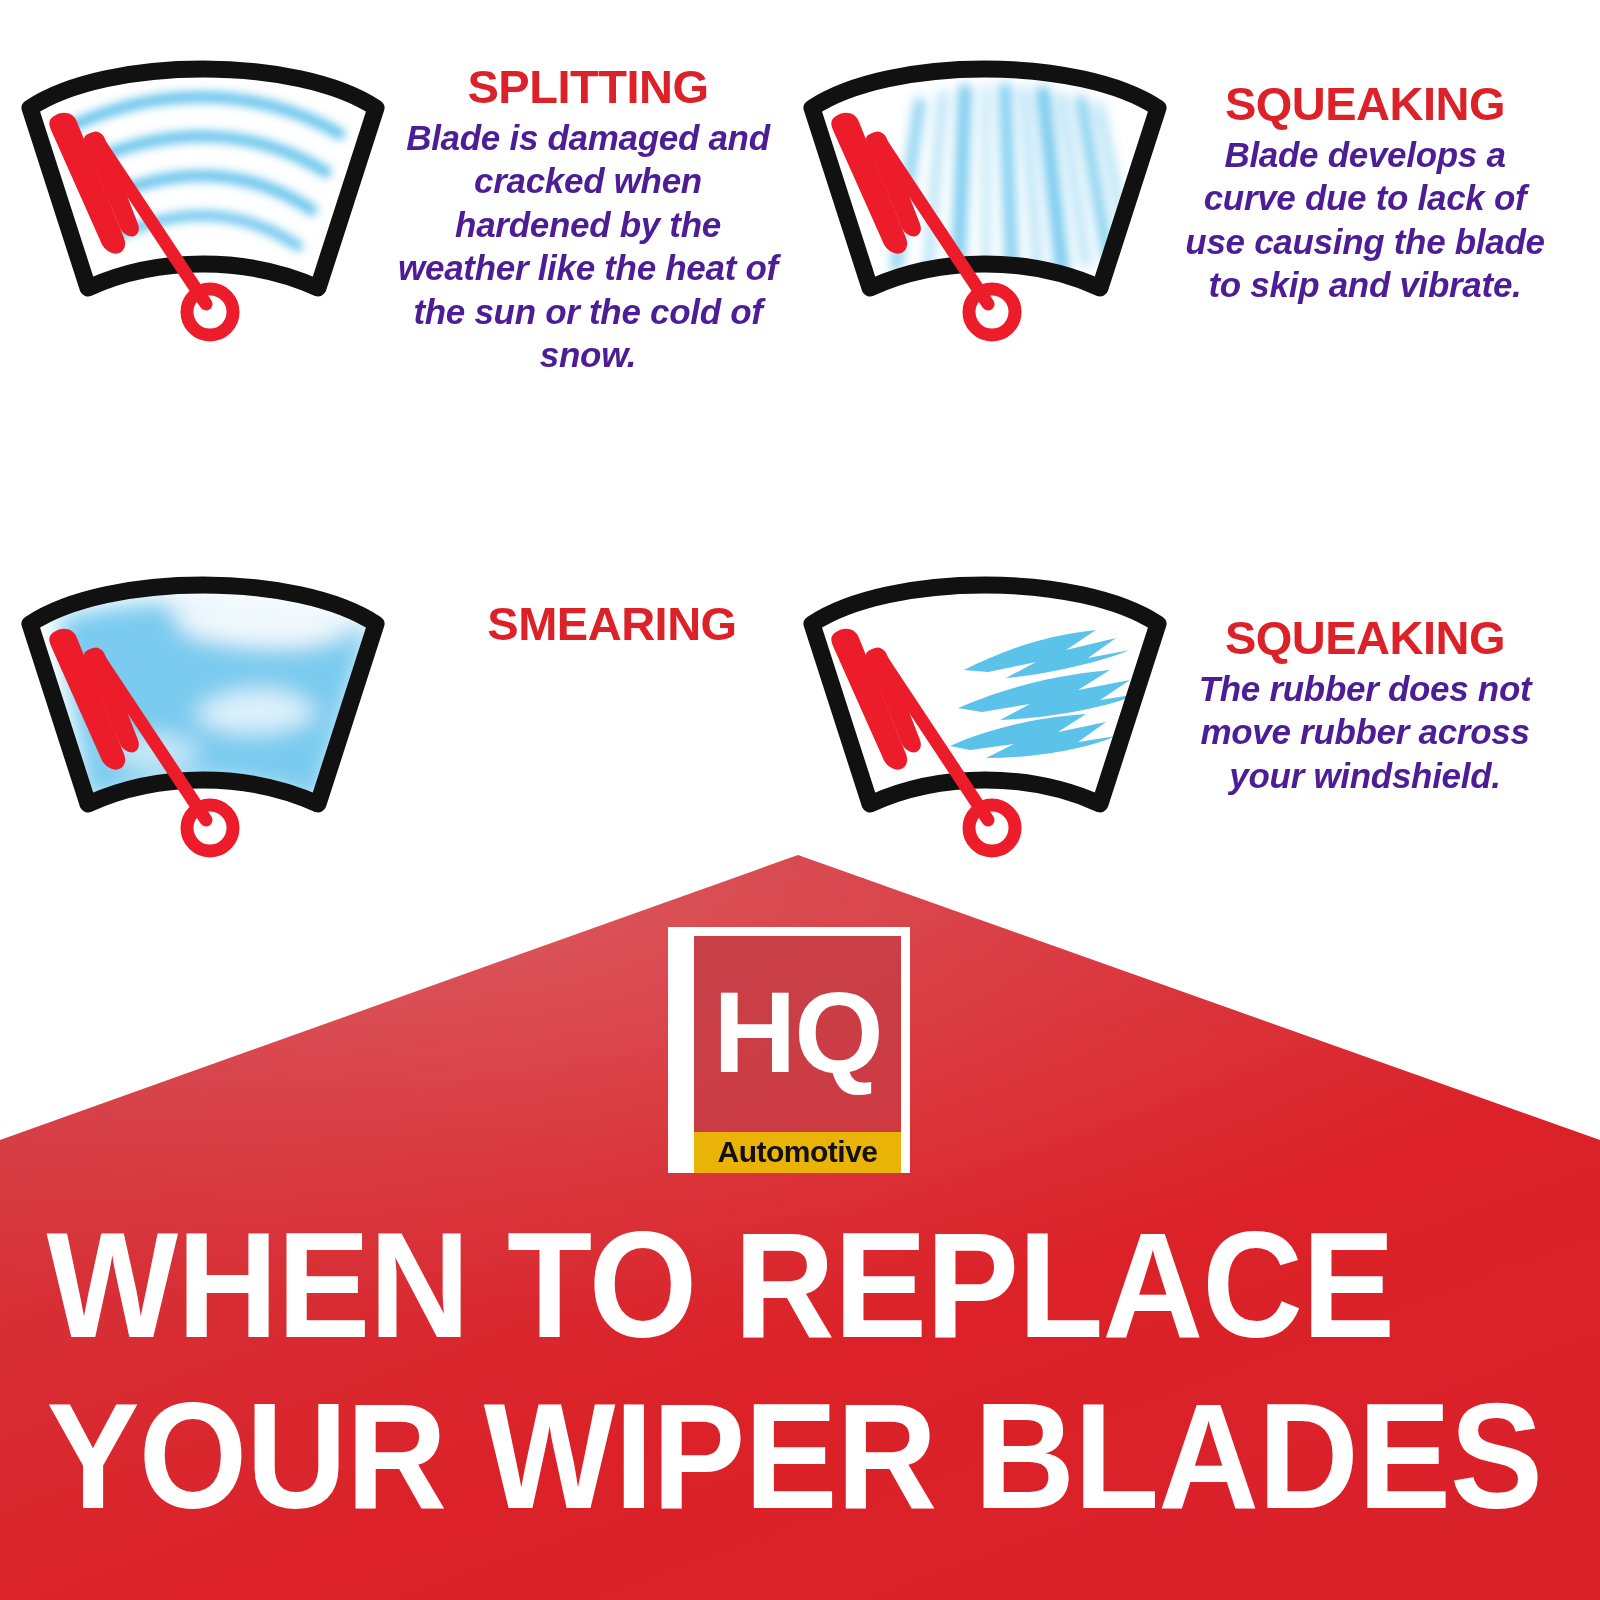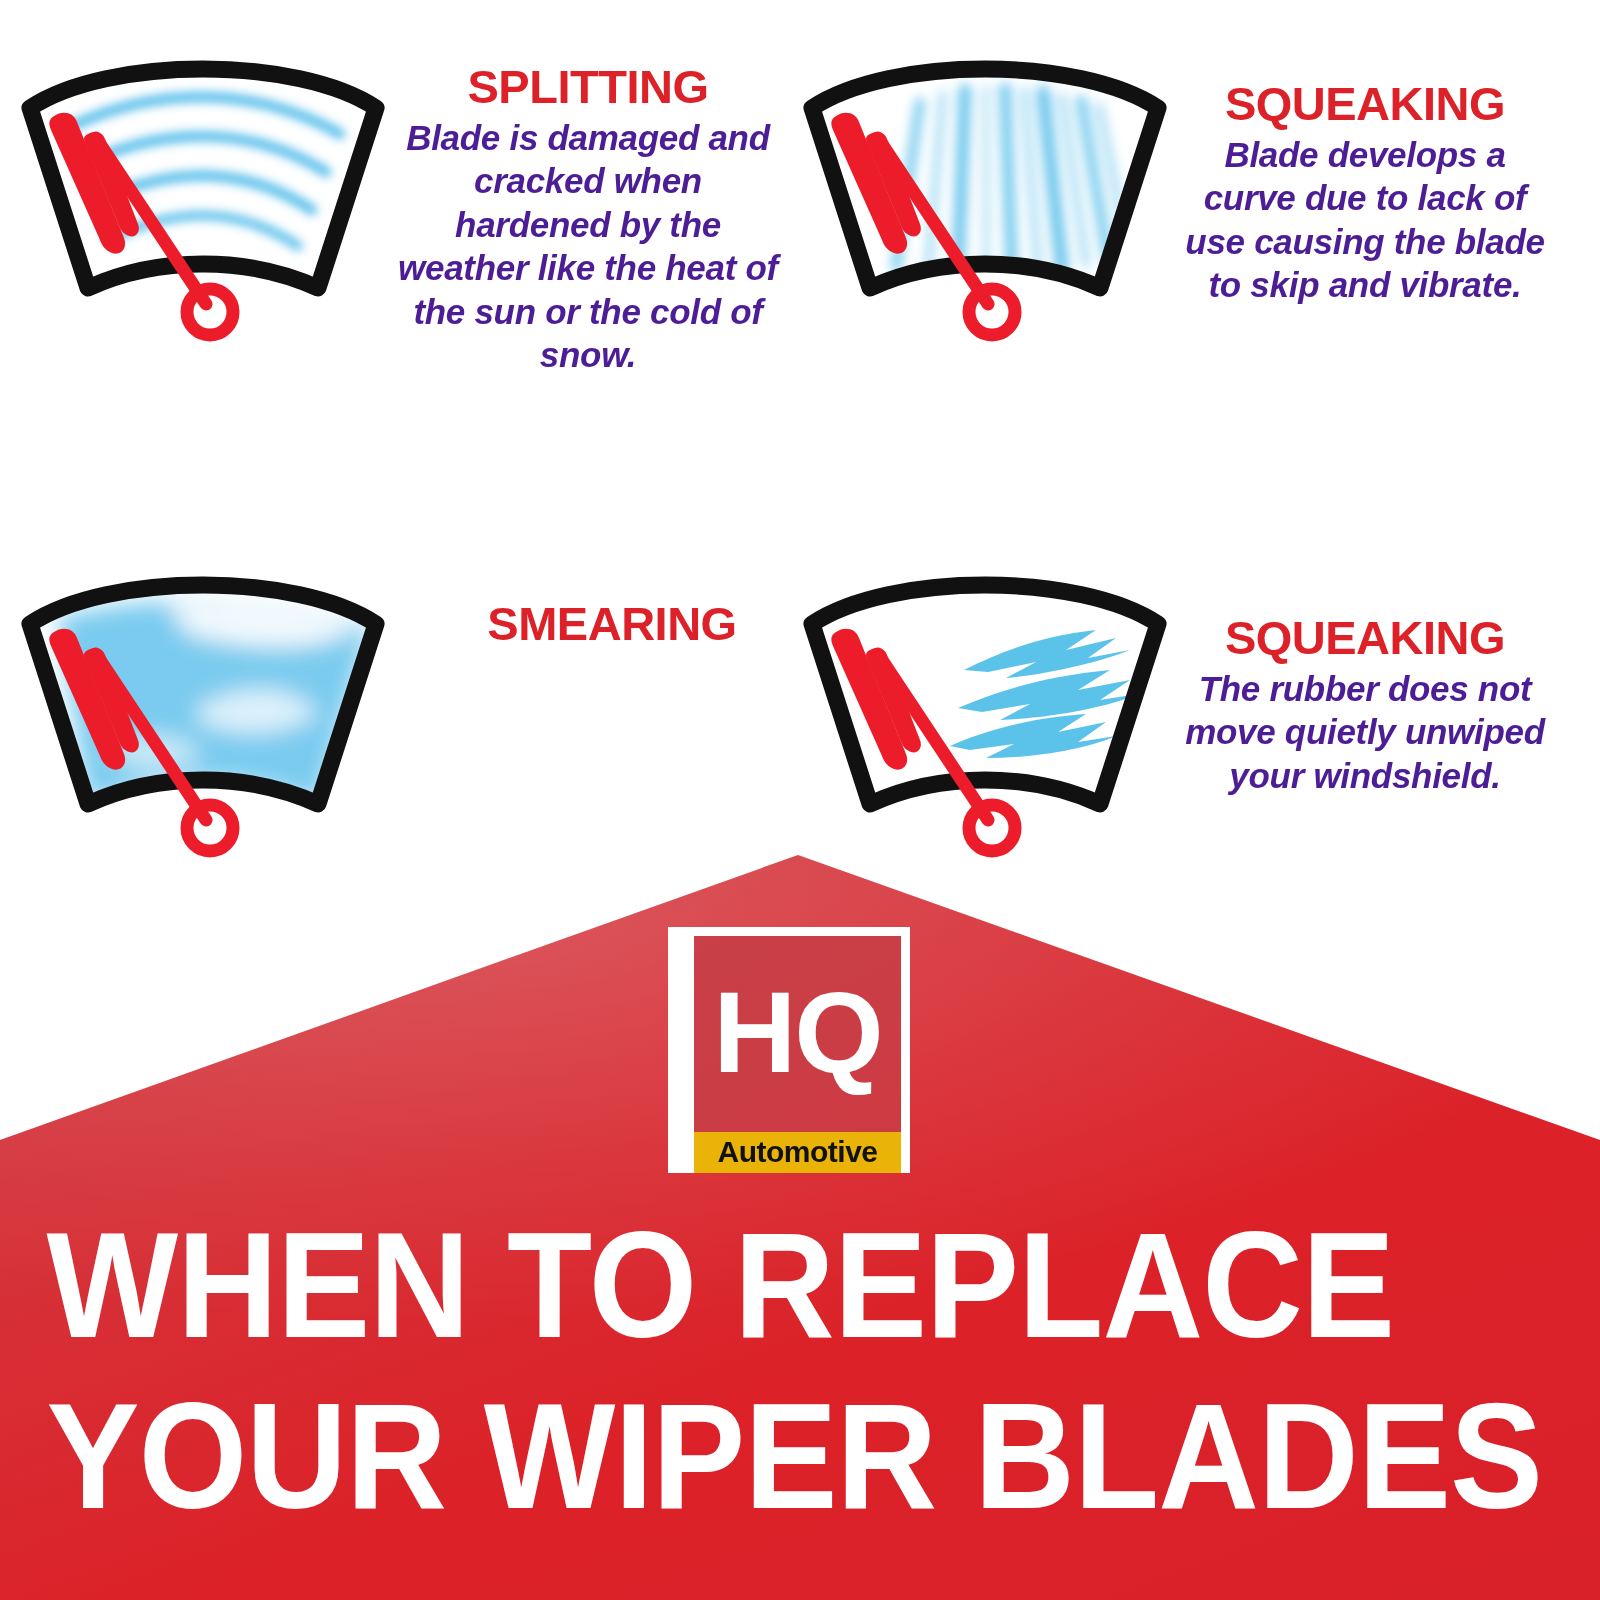--- a/index.html
+++ b/index.html
@@ -240,21 +240,21 @@
         </g>
         <circle cx="192" cy="270" r="23" fill="none" stroke="#ed1c2a" stroke-width="13"></circle>
         <g fill="#ed1c2a">
           <path d="M36 74 C 44 68, 56 70, 59 80 L 106 196 C 110 206, 103 214, 94 211 C 88 209, 84 204, 82 198 L 33 88 C 30 81, 31 77, 36 74 Z"></path>
           <path d="M70 92 C 76 88, 85 90, 87 97 L 120 182 C 123 190, 118 196, 111 194 C 106 192, 103 189, 101 184 L 67 101 C 65 96, 66 94, 70 92 Z"></path>
         </g>
       </svg>
     </div>
     <div class="txt">
       <div class="issue-title">SQUEAKING</div>
-      <div class="issue-desc">The rubber does not move quietly unwiped your windshield.</div>
+      <div class="issue-desc">The rubber does not move rubber across your windshield.</div>
     </div>
   </div>
 
   <div id="banner"></div>
 
   <div id="logo">
     <div id="logo-mark">
       <span id="logo-hq">HQ</span>
     </div>
     <div id="logo-word">Automotive</div>

